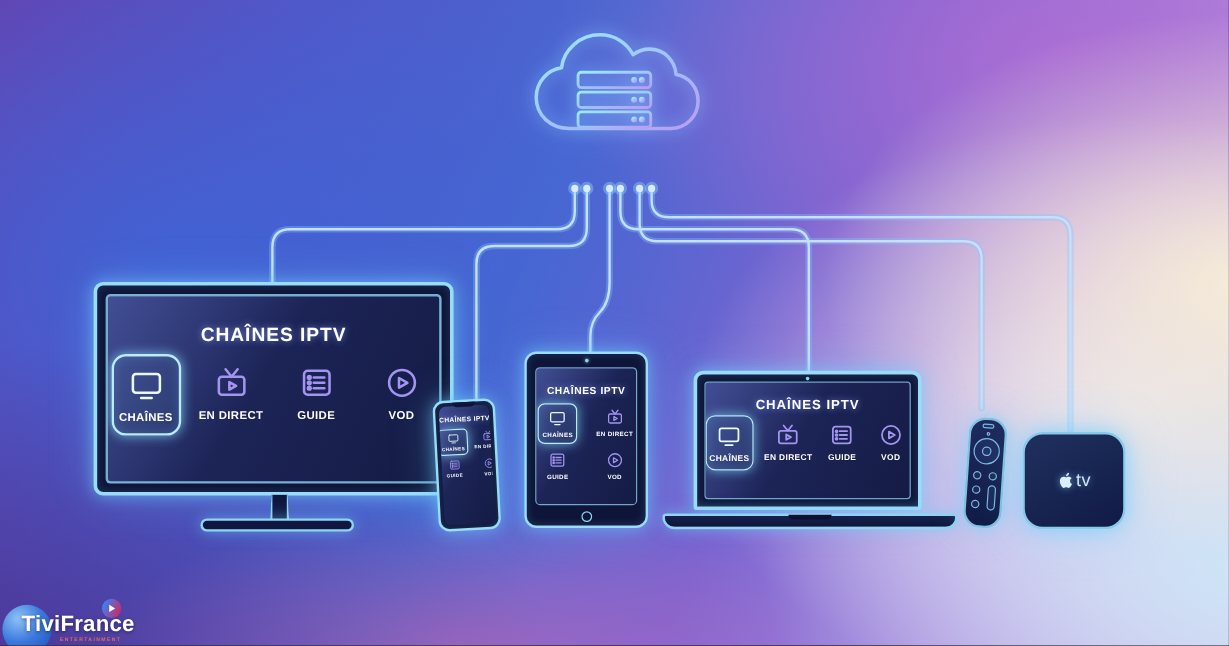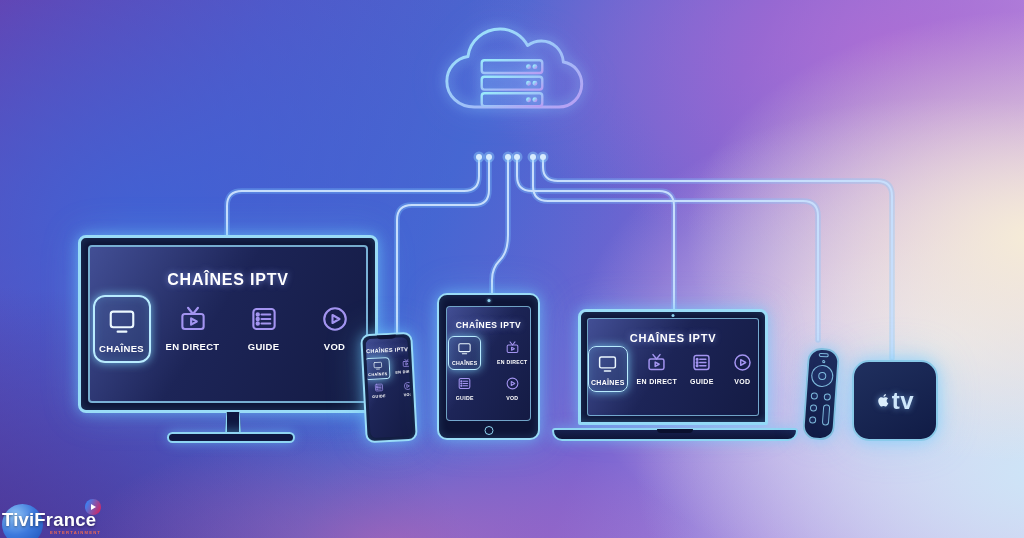--- a/index.html
+++ b/index.html
@@ -128,32 +128,32 @@
 
   
   .appletv{left:852px;top:360px;width:86px;height:81px;border-radius:17px;
     background:linear-gradient(150deg,#20305f,#101b45);border:2px solid rgba(150,220,250,.9);
     box-shadow:0 0 16px rgba(110,205,255,.65),0 0 42px rgba(110,205,255,.3);
     display:flex;align-items:center;justify-content:center;}
   .atv-logo{display:flex;align-items:center;gap:1px;color:#cfe7fb;
     text-shadow:0 0 6px rgba(140,200,255,.6);}
   .atv-logo .apple-glyph svg{width:15px;height:15px;fill:#dceefc;
     filter:drop-shadow(0 0 3px rgba(140,200,255,.6));}
-  .atv-label{font-size:24px;font-weight:bold;letter-spacing:.5px;}
+  .atv-label{font-size:15px;font-weight:normal;letter-spacing:.5px;}
 
   
   .brand{position:absolute;left:2px;top:497px;width:125px;height:41px;}
   .brand-sphere{position:absolute;left:0;top:7px;width:41px;height:41px;border-radius:50%;
     background:radial-gradient(circle at 32% 28%,#8ec2f5 0%,#3c79dd 48%,#1c4eb4 100%);}
   .brand-play{position:absolute;left:83px;top:2px;width:16px;height:16px;border-radius:50%;
     background:linear-gradient(115deg,#3f7ff0 15%,#c52d6e 85%);
     display:flex;align-items:center;justify-content:center;}
   .brand-play .tri{width:0;height:0;border-left:5px solid #fff;border-top:3.2px solid transparent;
     border-bottom:3.2px solid transparent;margin-left:1.5px;}
-  .brand-name{position:absolute;left:0;top:12px;font-size:18.5px;font-weight:bold;color:#fff;
+  .brand-name{position:absolute;left:16px;top:12px;font-size:18.5px;font-weight:bold;color:#fff;
     letter-spacing:.2px;text-shadow:0 1px 3px rgba(0,0,0,.45);}
   .brand-tagline{position:absolute;left:48px;top:33px;font-size:4.2px;font-weight:bold;
     letter-spacing:1.2px;color:#ef6a52;}
 </style>
 </head>
 <body>
 
 <div class="stage">
 
   <svg class="lines-svg" viewBox="0 0 1024 538">

